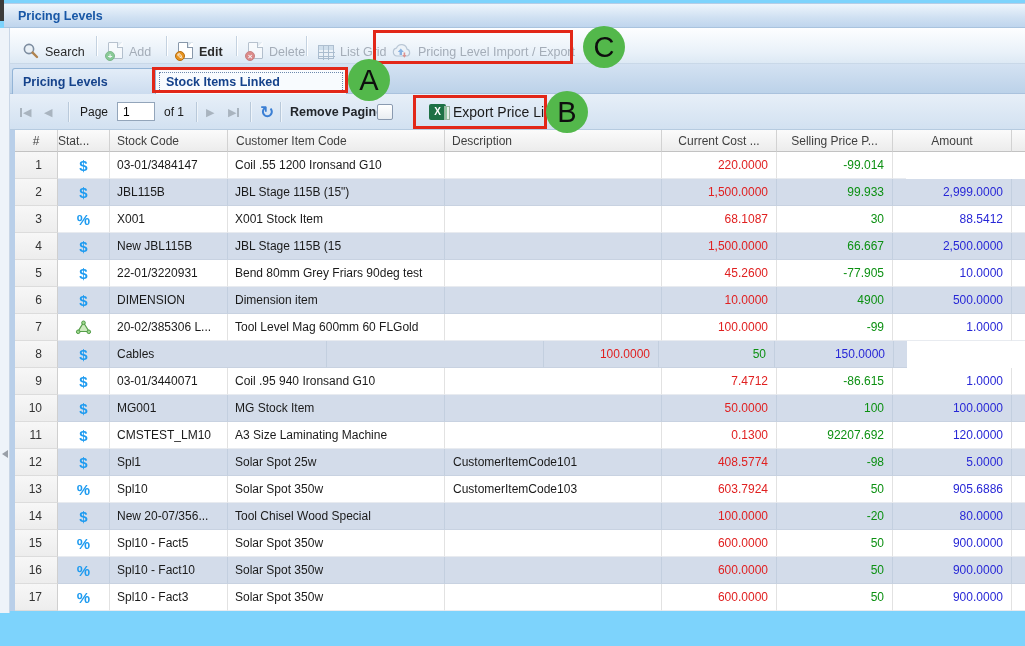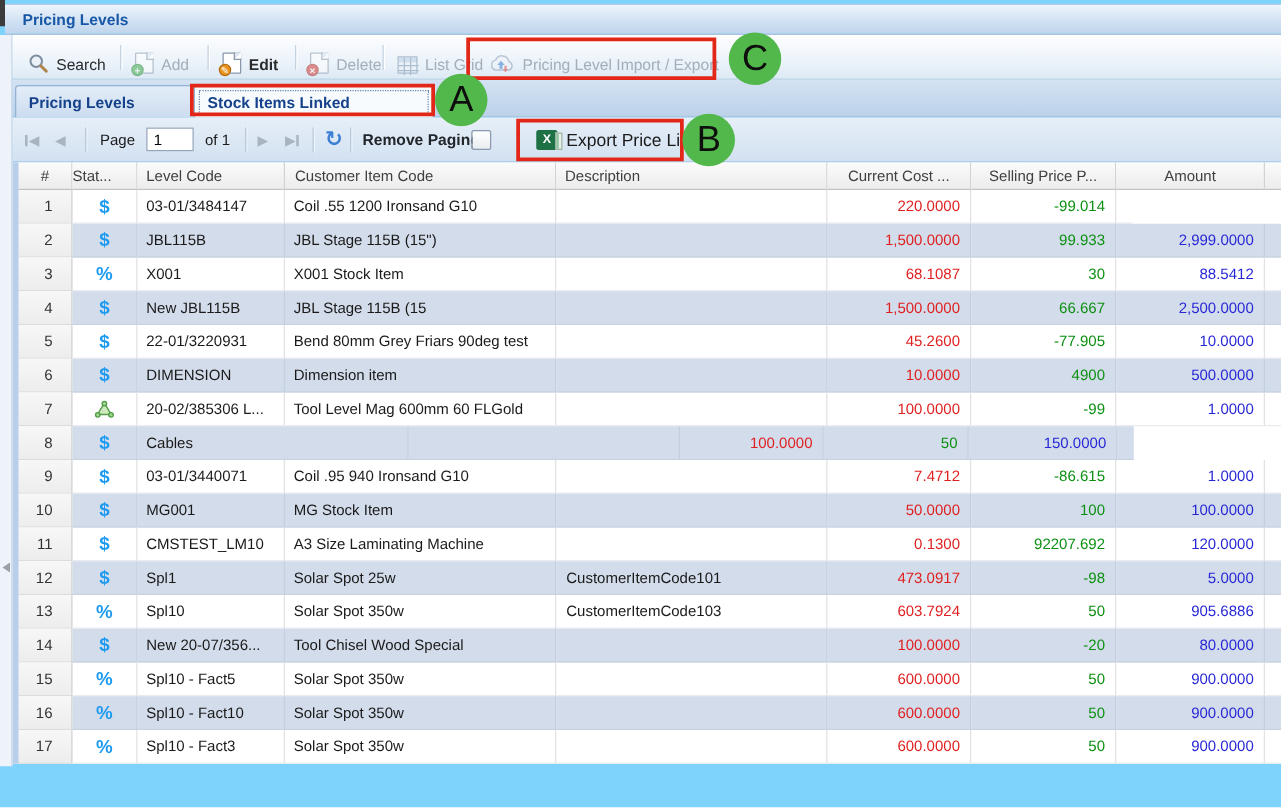--- a/index.html
+++ b/index.html
@@ -220,21 +220,21 @@
       <div id="export-btn" class="abs">
         <span class="xls-ic">X</span>
         <span class="lbl" style="font-size:14px">Export Price List</span>
       </div>
     </div>
 
     <div id="grid">
       <div class="grow hrow">
         <div class="cell hcell c0">#</div>
         <div class="cell hcell c1">Stat...</div>
-        <div class="cell hcell c2">Level Code</div>
+        <div class="cell hcell c2">Stock Code</div>
         <div class="cell hcell c4">Customer Item Code</div>
         <div class="cell hcell c3">Description</div>
         <div class="cell hcell c5">Current Cost ...</div>
         <div class="cell hcell c6">Selling Price P...</div>
         <div class="cell hcell c7">Amount</div>
         <div class="cell hcell c8"></div>
       </div>
       <div id="grid-body">
           <div class="grow drow">
             <div class="cell c0 rownum">1</div>
@@ -383,21 +383,21 @@
             <div class="cell c8"></div>
           </div>
           <div class="grow drow stripe">
             <div class="cell c0 rownum">12</div>
             <div class="cell c1">
               <span class="stat-glyph">$</span>
             </div>
             <div class="cell c2">Spl1</div>
             <div class="cell c3">Solar Spot 25w</div>
             <div class="cell c4">CustomerItemCode101</div>
-            <div class="cell c5 cost">473.0917</div>
+            <div class="cell c5 cost">408.5774</div>
             <div class="cell c6 sell">-98</div>
             <div class="cell c7 amt">5.0000</div>
             <div class="cell c8"></div>
           </div>
           <div class="grow drow">
             <div class="cell c0 rownum">13</div>
             <div class="cell c1">
               <span class="stat-glyph">%</span>
             </div>
             <div class="cell c2">Spl10</div>

